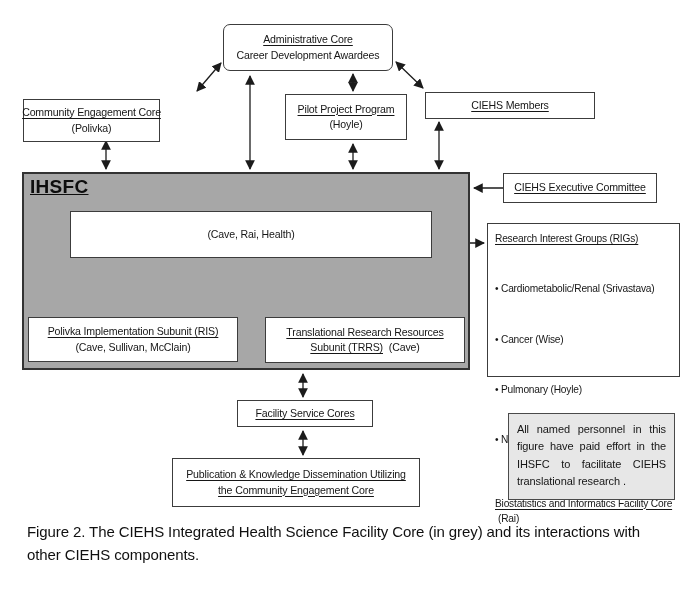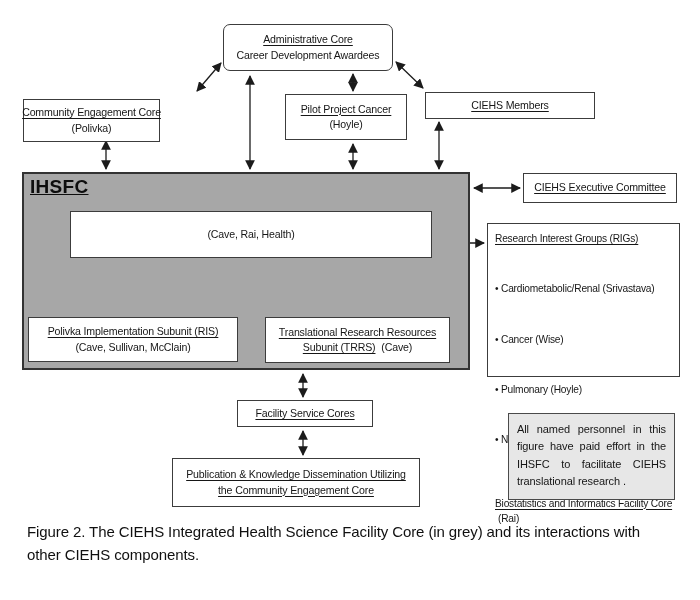--- a/index.html
+++ b/index.html
@@ -22,22 +22,22 @@
   #ihsfc{
     position:absolute;left:22px;top:172px;width:448px;height:198px;
     background:#a7a7a7;border:2px solid #333;box-sizing:border-box;
   }
   #ihsfc-label{
     position:absolute;left:6px;top:2px;font-size:19px;font-weight:bold;
     letter-spacing:0.3px;text-decoration:underline;color:#0d0d0d;
   }
   #raps{left:70px;top:211px;width:362px;height:47px;}
   #ris{left:28px;top:317px;width:210px;height:45px;}
-  #trrs{left:265px;top:317px;width:185px;height:46px;}
-  #exec{left:523px;top:173px;width:154px;height:30px;}
+  #trrs{left:265px;top:317px;width:200px;height:46px;}
+  #exec{left:503px;top:173px;width:154px;height:30px;}
   #rigs{
     left:487px;top:223px;width:193px;height:154px;
     align-items:flex-start;justify-content:flex-start;text-align:left;
     padding:7px 5px 5px 7px;font-size:10.2px;line-height:1.6;letter-spacing:-0.2px;gap:34px;
   }
   #rigs .footer{margin-top:13px;white-space:normal;line-height:1.55;}
   #facility{left:237px;top:400px;width:136px;height:27px;}
   #publication{left:172px;top:458px;width:248px;height:49px;}
   #note{
     left:508px;top:413px;width:167px;height:87px;
@@ -89,21 +89,21 @@
     <span class="u">Administrative Core</span>
     <span>Career Development Awardees</span>
   </div>
 
   <div class="box" id="community">
     <span class="u">Community Engagement Core</span>
     <span>(Polivka)</span>
   </div>
 
   <div class="box" id="pilot">
-    <span class="u">Pilot Project Cancer</span>
+    <span class="u">Pilot Project Program</span>
     <span>(Hoyle)</span>
   </div>
 
   <div class="box" id="members">
     <span class="u">CIEHS Members</span>
   </div>
 
   <div class="box" id="raps">
     <span>(Cave, Rai, Health)</span>
   </div>

